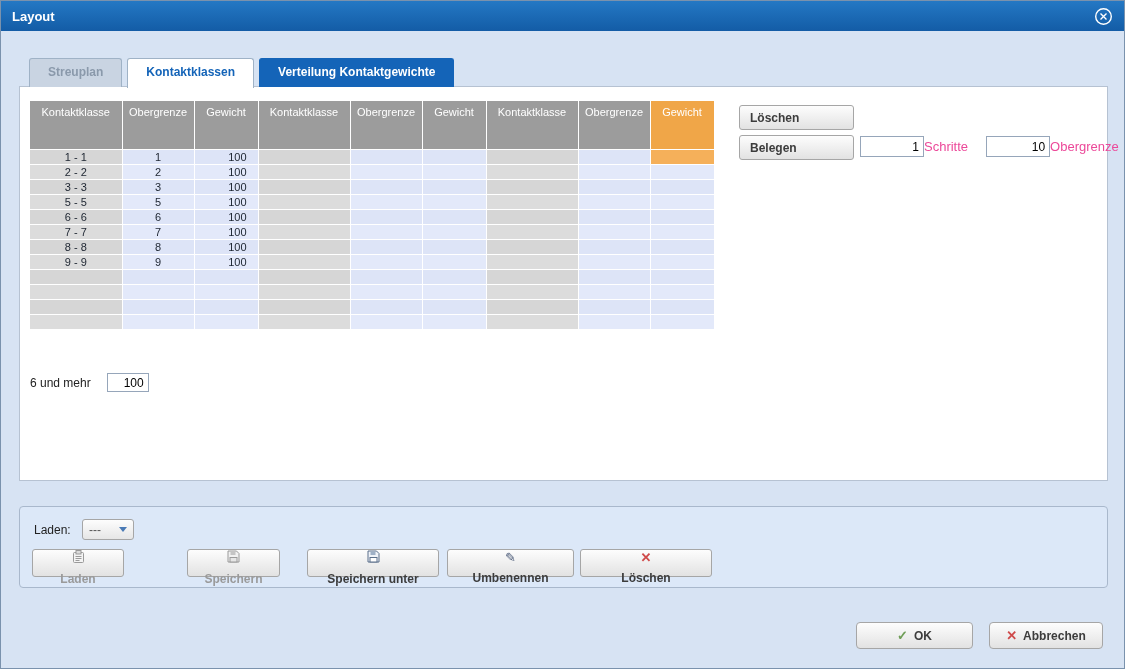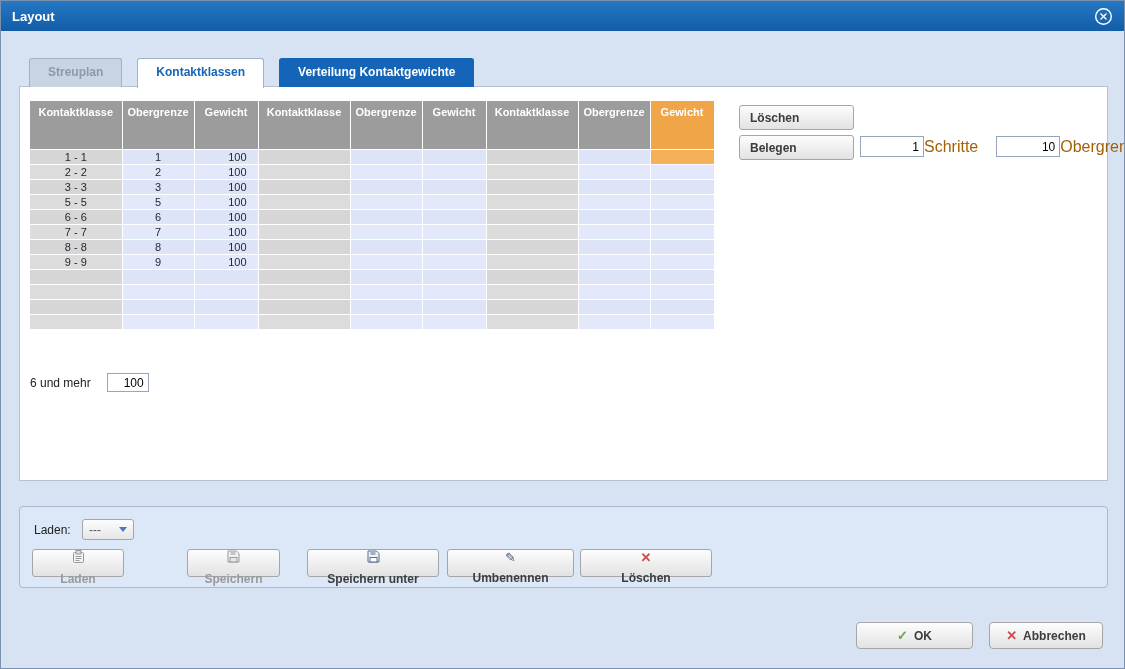--- a/index.html
+++ b/index.html
@@ -10,34 +10,34 @@
             border:1px solid #7a92ad; overflow:hidden; }
 
   
   .titlebar { position:absolute; left:0; top:0; width:100%; height:30px;
               background:linear-gradient(#2478c4,#135ca6);
               display:flex; align-items:center; justify-content:space-between; padding:0 11px; }
   .titlebar .t { color:#fff; font-weight:bold; font-size:13px; }
   .close-btn { width:19px; height:19px; cursor:pointer; display:flex; }
 
   
-  .tabs { position:absolute; left:28px; top:57px; height:29px; display:flex; gap:15px; z-index:3; }
+  .tabs { position:absolute; left:28px; top:57px; height:29px; display:flex; gap:5px; z-index:3; }
   .tab { padding:0 18px; line-height:27px; font-size:12px; font-weight:bold;
          border:1px solid #9fb2c6; border-bottom:none; border-radius:3px 3px 0 0; cursor:pointer; }
   .tab.disabled { background:#c9d4e2; color:#8a99ab; }
   .tab.selected { background:#fff; color:#1464b8; height:30px; }
   .tab.accent   { background:#1464b8; color:#fff; border-color:#1464b8; }
 
   
   .panel { position:absolute; left:18px; top:85px; width:1089px; height:395px;
            background:#fff; border:1px solid #b6c2d2; z-index:2; }
 
   
   table.grid { position:absolute; left:10px; top:14px; border-collapse:collapse; table-layout:fixed; }
-  table.grid th { background:#9c9c9c; color:#fff; font-weight:bold; font-size:11px;
+  table.grid th { background:#9c9c9c; color:#fff; font-weight:normal; font-size:11px;
                   height:48px; vertical-align:top; padding-top:5px; text-align:center;
                   border-right:1px solid #fff; border-bottom:1px solid #fff; cursor:default; }
   table.grid th.orange { background:#f0a648; }
   table.grid td { height:15px; font-size:11px; color:#1c2430;
                   border-right:1px solid #fff; border-bottom:1px solid #fff; padding:0; }
   td.kk { background:#d6d6d6; text-align:center; }
   td.ob { background:#dde4f7; text-align:center; }
   td.gw { background:#dde4f7; text-align:right; padding-right:11px !important; }
   tbody tr:nth-child(even) td.ob, tbody tr:nth-child(even) td.gw { background:#e3e9fa; }
   tbody tr:nth-child(even) td.kk { background:#dcdcdc; }
@@ -46,21 +46,21 @@
   
   .btn { display:inline-flex; align-items:center; gap:6px;
          background:linear-gradient(#fdfdfd,#e2e2e2); border:1px solid #a6a6a6; border-radius:3px;
          font-family:inherit; font-size:12px; font-weight:bold; color:#3c3c3c; cursor:pointer; }
   .btn.disabled { color:#9a9a9a; }
   .side-btn { position:absolute; width:115px; height:25px; padding:0 10px; justify-content:flex-start; }
 
   .sinput { height:21px; border:1px solid #96a6ba; background:#fff; text-align:right;
             font-size:12px; font-family:inherit; padding:0 4px; }
   .side-fields { position:absolute; left:840px; top:49px; display:flex; align-items:center; }
-  .side-fields .lbl { font-size:16px; color:#a16207; }
+  .side-fields .lbl { font-size:13px; color:#ec4899; }
 
   .more-row { position:absolute; left:10px; top:286px; display:flex; align-items:center; gap:16px; }
   .more-row .lbl { font-size:12px; color:#222; }
 
   
   .layout-panel { position:absolute; left:18px; top:505px; width:1089px; height:82px;
                   background:#dce8f8; border:1px solid #a9b8cc; border-radius:4px; z-index:2; }
   .layout-panel .lp-label { position:absolute; left:14px; top:16px; font-size:12px; color:#222; }
   .dropdown { position:absolute; left:62px; top:12px; width:52px; height:21px;
               background:linear-gradient(#fdfdfd,#e6e6e6); border:1px solid #a6a6a6; border-radius:3px;

